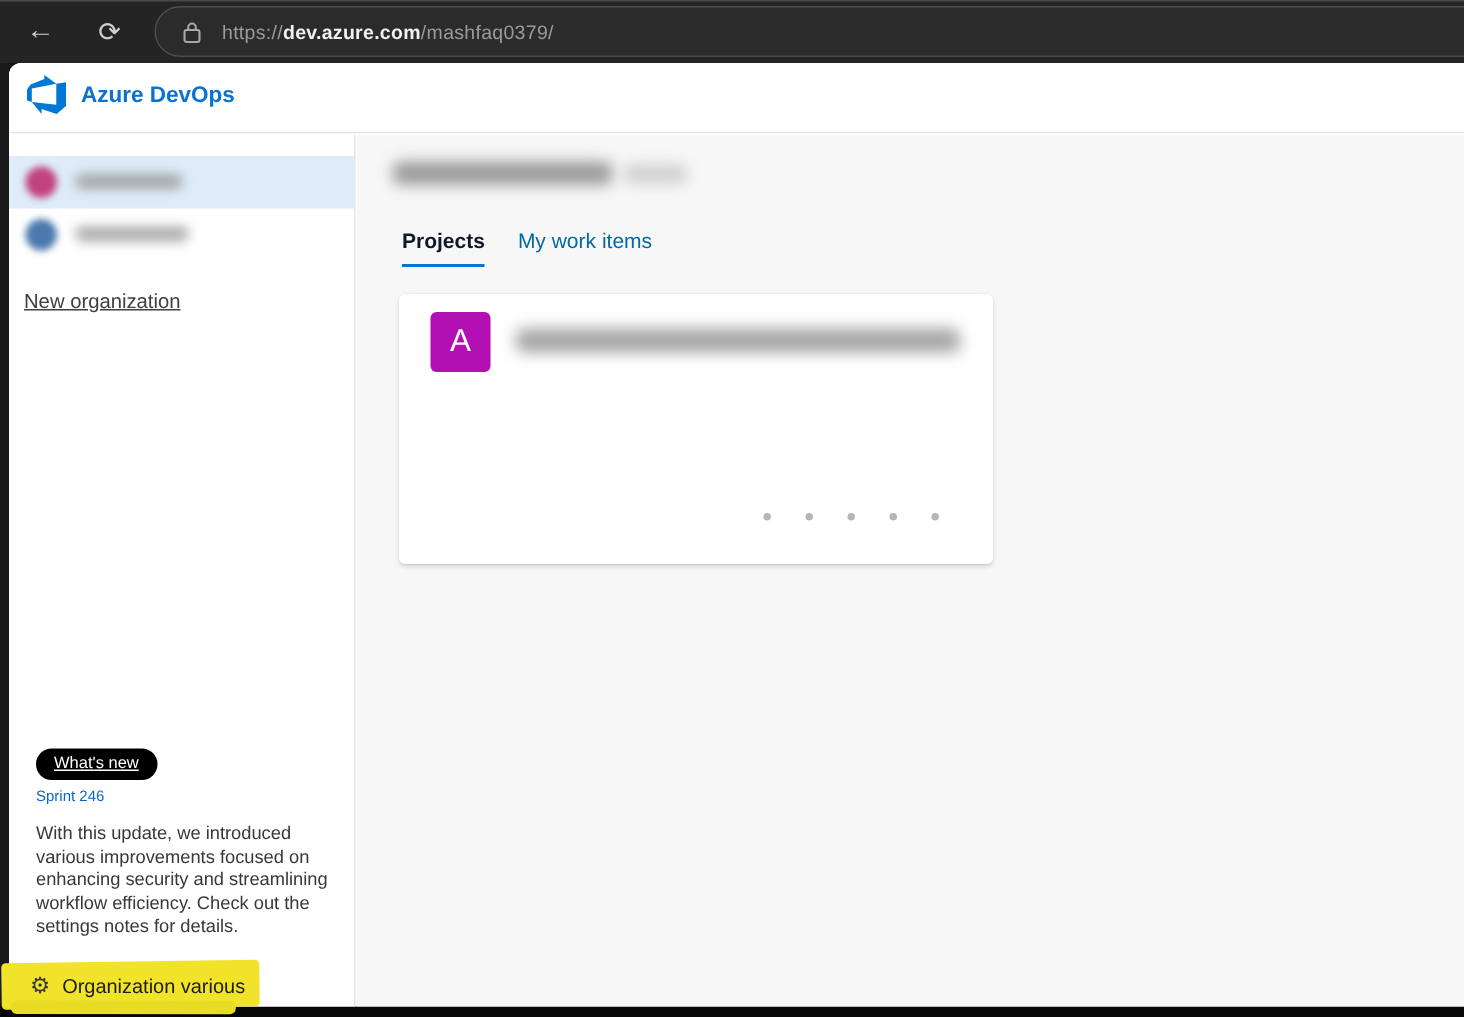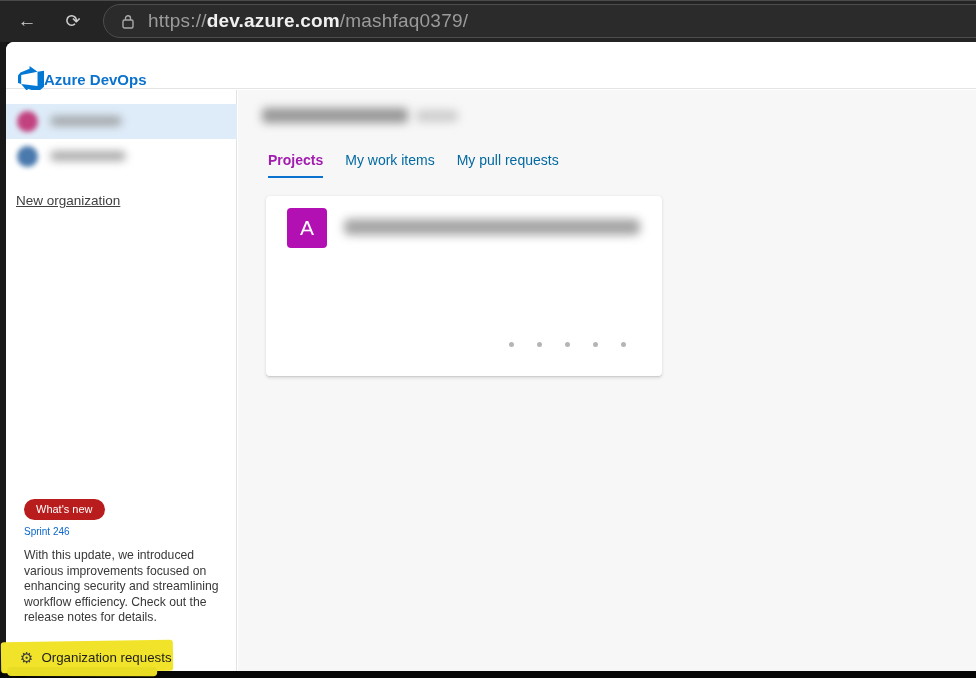--- a/index.html
+++ b/index.html
@@ -7,62 +7,62 @@
   body { font-family:"Liberation Sans","DejaVu Sans",sans-serif; }
   .screen { position:relative; width:976px; height:678px; overflow:hidden; background:#101010; }
 
   
   .chrome { position:absolute; left:0; top:0; width:976px; height:42px; background:#242424; box-shadow:inset 0 1px 0 #4a4a4a; }
   .nav-btn { position:absolute; top:7px; width:30px; height:28px; border:none; background:transparent; color:#cfcfcf; font-size:19px; line-height:28px; text-align:center; cursor:pointer; }
   .nav-back { left:12px; }
   .nav-refresh { left:58px; font-size:18px; }
   .url-pill { position:absolute; left:103px; top:4px; width:920px; height:34px; background:#2b2b2b; border:1px solid #4d4d4d; border-radius:17px; display:flex; align-items:center; padding-left:18px; }
   .lock { width:12px; height:15px; margin-right:14px; flex:none; }
-  .url-text { font-size:19px; color:#9b9b9b; white-space:nowrap; letter-spacing:.2px; }
+  .url-text { font-size:13px; color:#9b9b9b; white-space:nowrap; letter-spacing:.2px; }
   .url-text b { color:#f1f1f1; font-weight:700; }
 
   
   .frame-left { position:absolute; left:0; top:42px; width:6px; height:636px; background:#181818; }
   .frame-bottom { position:absolute; left:0; top:671px; width:976px; height:7px; background:#060606; }
   .window { position:absolute; left:6px; top:42px; width:970px; height:629px; background:#ffffff; border-top-left-radius:8px; }
 
   
   .app-header { position:absolute; left:0; top:0; width:100%; height:47px; border-bottom:1px solid #e4e4e4; border-top-left-radius:8px; background:#fff; }
-  .brand { position:absolute; left:12px; top:24px; display:flex; align-items:center; cursor:pointer; }
+  .brand { position:absolute; left:12px; top:8px; display:flex; align-items:center; gap:10px; cursor:pointer; }
   .brand svg { width:26px; height:26px; }
   .brand-name { font-size:15px; font-weight:700; color:#0a72cf; }
 
   
   .sidebar { position:absolute; left:0; top:48px; width:231px; height:581px; background:#fff; border-right:1px solid #e3e3e3; overflow:visible; }
   .main { position:absolute; left:232px; top:48px; width:738px; height:581px; background:#f7f7f7; }
 
   
   .org-item { position:absolute; left:0; width:231px; height:35px; cursor:pointer; }
   .org-item.selected { background:#deecf9; }
   .org-avatar { position:absolute; left:11px; top:7px; width:21px; height:21px; border-radius:50%; filter:blur(2.5px); }
   .org-name-redacted { position:absolute; left:44px; top:12px; height:10px; border-radius:5px; background:#8f8f8f; filter:blur(4px); opacity:.75; }
   .new-org { position:absolute; left:10px; top:103px; font-size:13.5px; color:#404040; text-decoration:underline; cursor:pointer; }
 
-  .whats-new { position:absolute; left:18px; top:409px; background:#b91c1c; color:#fff; font-size:11px; padding:4px 12px 5px; border-radius:11px; }
+  .whats-new { position:absolute; left:18px; top:409px; background:#000000; color:#fff; font-size:11px; padding:4px 12px 5px; border-radius:11px;text-decoration:underline; }
   .sprint-link { position:absolute; left:18px; top:436px; font-size:10px; color:#0a66cb; cursor:pointer; }
   .sprint-desc { position:absolute; left:18px; top:458px; width:206px; font-size:12.2px; line-height:15.5px; color:#383838; }
 
   .highlight { position:absolute; left:-5px; top:551px; width:172px; height:31px; background:#f0e32a; border-radius:3px; transform:rotate(-0.8deg); }
   .highlight::after { content:""; position:absolute; left:6px; bottom:-4px; width:150px; height:9px; background:#e8dc25; border-radius:4px; transform:rotate(0.9deg); }
   .org-settings { position:absolute; left:0; top:552px; width:200px; height:30px; display:flex; align-items:center; cursor:pointer; z-index:2; }
   .gear { margin-left:14px; font-size:15px; color:#3a3a3a; line-height:1; }
   .org-settings-label { margin-left:8px; font-size:13.3px; color:#1d1d1d; }
 
   
   .page-title-redacted { position:absolute; left:24px; top:18px; width:146px; height:15px; background:#7f7f7f; border-radius:4px; filter:blur(5px); opacity:.8; }
   .page-title-tail { position:absolute; left:178px; top:20px; width:42px; height:12px; background:#c2c2c2; border-radius:4px; filter:blur(5px); opacity:.8; }
 
   .tabs { position:absolute; left:30px; top:62px; display:flex; gap:22px; }
   .tab { font-size:14px; color:#0369a1; cursor:pointer; padding-bottom:10px; position:relative; }
-  .tab.active { color:#a21caf; font-weight:700; }
+  .tab.active { color:#0f172a; font-weight:700; }
   .tab.active::after { content:""; position:absolute; left:0; bottom:0; width:100%; height:2px; background:#0a72cf; }
 
   .project-card { position:absolute; left:28px; top:106px; width:396px; height:180px; background:#fff; border-radius:4px; box-shadow:0 1.6px 3.6px rgba(0,0,0,.12), 0 .3px .9px rgba(0,0,0,.08); cursor:pointer; }
   .proj-avatar { position:absolute; left:21px; top:12px; width:40px; height:40px; border-radius:4px; color:#fff; font-size:21px; display:flex; align-items:center; justify-content:center; }
   .proj-name-redacted { position:absolute; left:78px; top:23px; width:296px; height:16px; background:#8e8e8e; border-radius:5px; filter:blur(5px); opacity:.8; }
   .pager-dots { position:absolute; left:243px; top:146px; display:flex; gap:23px; }
   .pager-dots span { width:5px; height:5px; border-radius:50%; background:#b5b5b5; }
 </style>
 </head>
 <body>
@@ -103,37 +103,36 @@
       </div>
       <div class="org-item" style="top:49px">
         <span class="org-avatar" style="background: rgb(74, 121, 173);"></span>
         <span class="org-name-redacted" style="width:76px"></span>
       </div>
 
       <a class="new-org">New organization</a>
 
       <span class="whats-new">What's new</span>
       <a class="sprint-link">Sprint 246</a>
-      <p class="sprint-desc">With this update, we introduced various improvements focused on enhancing security and streamlining workflow efficiency. Check out the release notes for details.</p>
+      <p class="sprint-desc">With this update, we introduced various improvements focused on enhancing security and streamlining workflow efficiency. Check out the settings notes for details.</p>
 
       <div class="highlight"></div>
       <div class="org-settings">
         <span class="gear">⚙</span>
-        <span class="org-settings-label">Organization requests</span>
+        <span class="org-settings-label">Organization various</span>
       </div>
     </div>
 
     <div class="main">
       <div class="page-title-redacted"></div>
       <div class="page-title-tail"></div>
 
       <div class="tabs">
         <div class="tab active">Projects</div>
         <div class="tab">My work items</div>
-        <div class="tab">My pull requests</div>
       </div>
 
       <div class="project-card">
         <div class="proj-avatar" style="background: rgb(179, 16, 179);">A</div>
         <div class="proj-name-redacted"></div>
         <div class="pager-dots">
           <span></span>
           <span></span>
           <span></span>
           <span></span>

